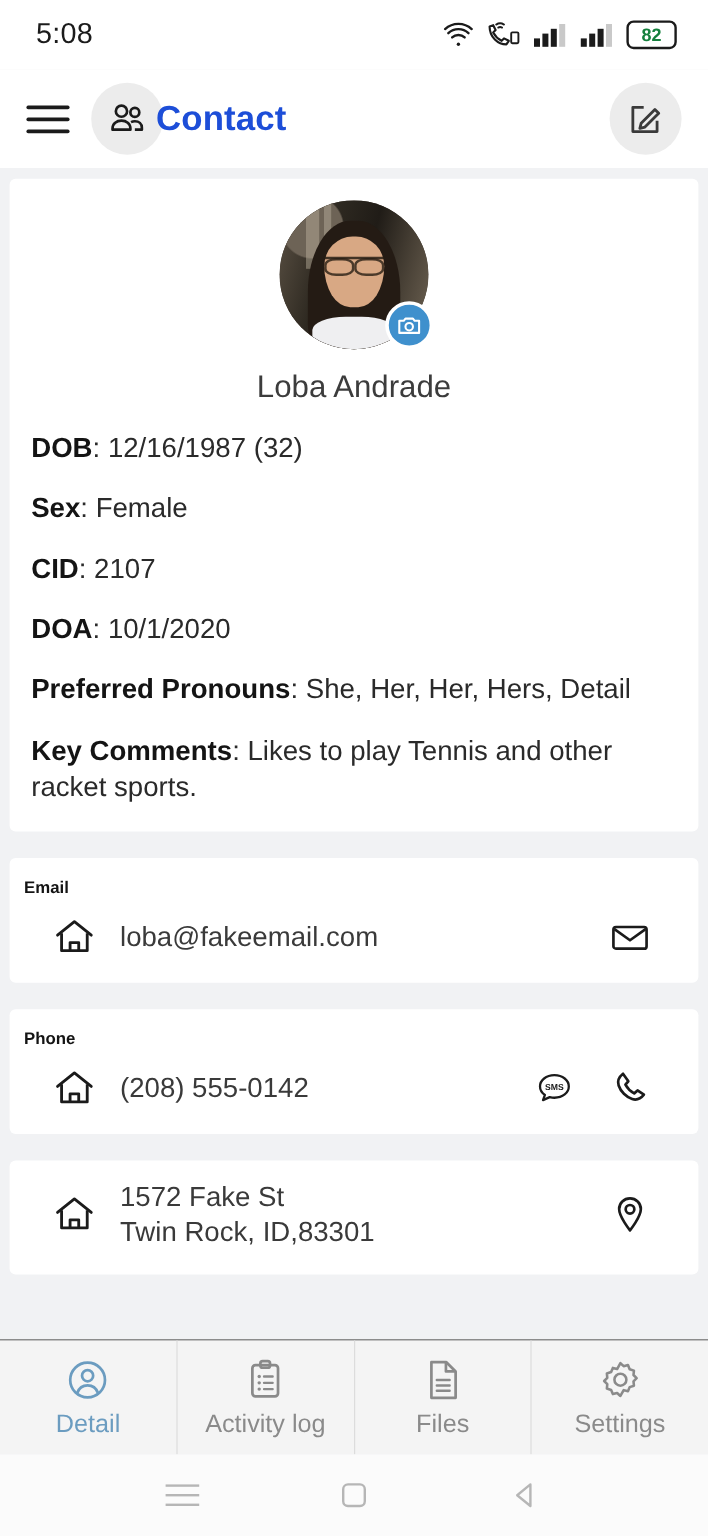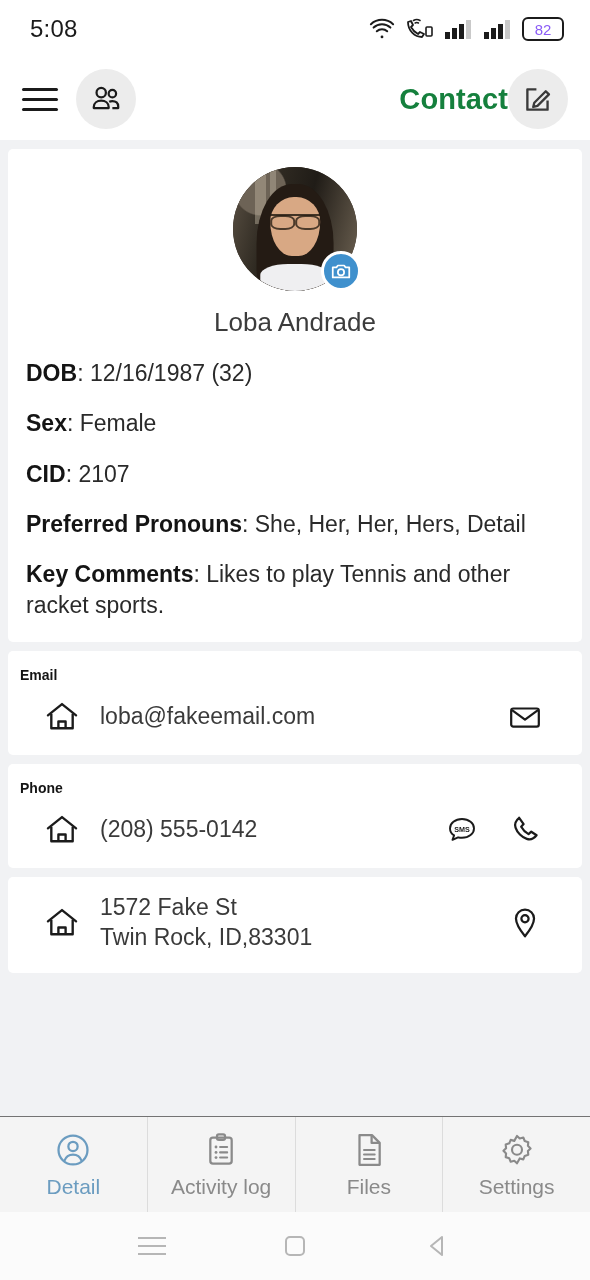--- a/index.html
+++ b/index.html
@@ -18,42 +18,42 @@
     height:58px; background:#ffffff; flex:0 0 58px;
     display:flex; align-items:center; justify-content:space-between;
     padding:0 26px 0 30px;
   }
   .status-time { font-size:24px; color:#1b1b1b; letter-spacing:.2px; }
   .status-icons { display:flex; align-items:center; gap:9px; }
   .status-icons svg { display:block; }
   .batt {
     border:2px solid #1b1b1b; border-radius:6px; height:24px; min-width:42px;
     display:flex; align-items:center; justify-content:center;
-    font-size:15px; font-weight:400; padding:0 3px; color:#8b5cf6;
+    font-size:15px; font-weight:700; padding:0 3px; color:#15803d;
   }
 
   
   .appbar {
     height:82px; flex:0 0 82px; background:#ffffff;
     display:flex; align-items:center; padding:0 22px 0 18px;
   }
   .hamburger { width:44px; display:flex; flex-direction:column; gap:7px; align-items:center; cursor:pointer; }
   .hamburger span { display:block; width:36px; height:3px; background:#1b1b1b; border-radius:2px; }
   .circle-btn {
     width:60px; height:60px; border-radius:50%; background:#ececec;
     display:flex; align-items:center; justify-content:center; cursor:pointer; flex:0 0 60px;
   }
   .appbar-title {
-    flex:1; text-align:right; font-size:29px; font-weight:700; color:#15803d;
+    flex:1; text-align:left; font-size:29px; font-weight:700; color:#1d4ed8;
     letter-spacing:.1px; margin-left:-6px;
   }
   .hdr-left { display:flex; align-items:center; gap:14px; }
 
   
-  .content { flex:1; overflow:hidden; padding:0 8px; display:flex; flex-direction:column; gap:9px; padding-top:9px; }
+  .content { flex:1; overflow:hidden; padding:0 8px; display:flex; flex-direction:column; gap:22px; padding-top:9px; }
   .card { background:#ffffff; border-radius:5px; width:100%; }
 
   
   .profile { padding:18px 18px 22px; }
   .avatar-wrap { width:100%; display:flex; justify-content:center; position:relative; }
   .avatar-holder { position:relative; width:124px; height:124px; }
   .avatar {
     width:124px; height:124px; border-radius:50%; overflow:hidden;
     background:#3a3026; position:relative;
   }
@@ -218,20 +218,23 @@
       <div class="field">
         <b>DOB</b><span>: </span><span>12/16/1987 (32)</span>
       </div>
       <div class="field">
         <b>Sex</b><span>: </span><span>Female</span>
       </div>
       <div class="field">
         <b>CID</b><span>: </span><span>2107</span>
       </div>
       <div class="field">
+        <b>DOA</b><span>: </span><span>10/1/2020</span>
+      </div>
+      <div class="field">
         <b>Preferred Pronouns</b><span>: </span><span>She, Her, Her, Hers, Detail</span>
       </div>
       <div class="field">
         <b>Key Comments</b><span>: </span><span>Likes to play Tennis and other racket sports.</span>
       </div>
     </div>
 
     <div class="card">
       <div class="sec-title">Email</div>
       <div class="row">

